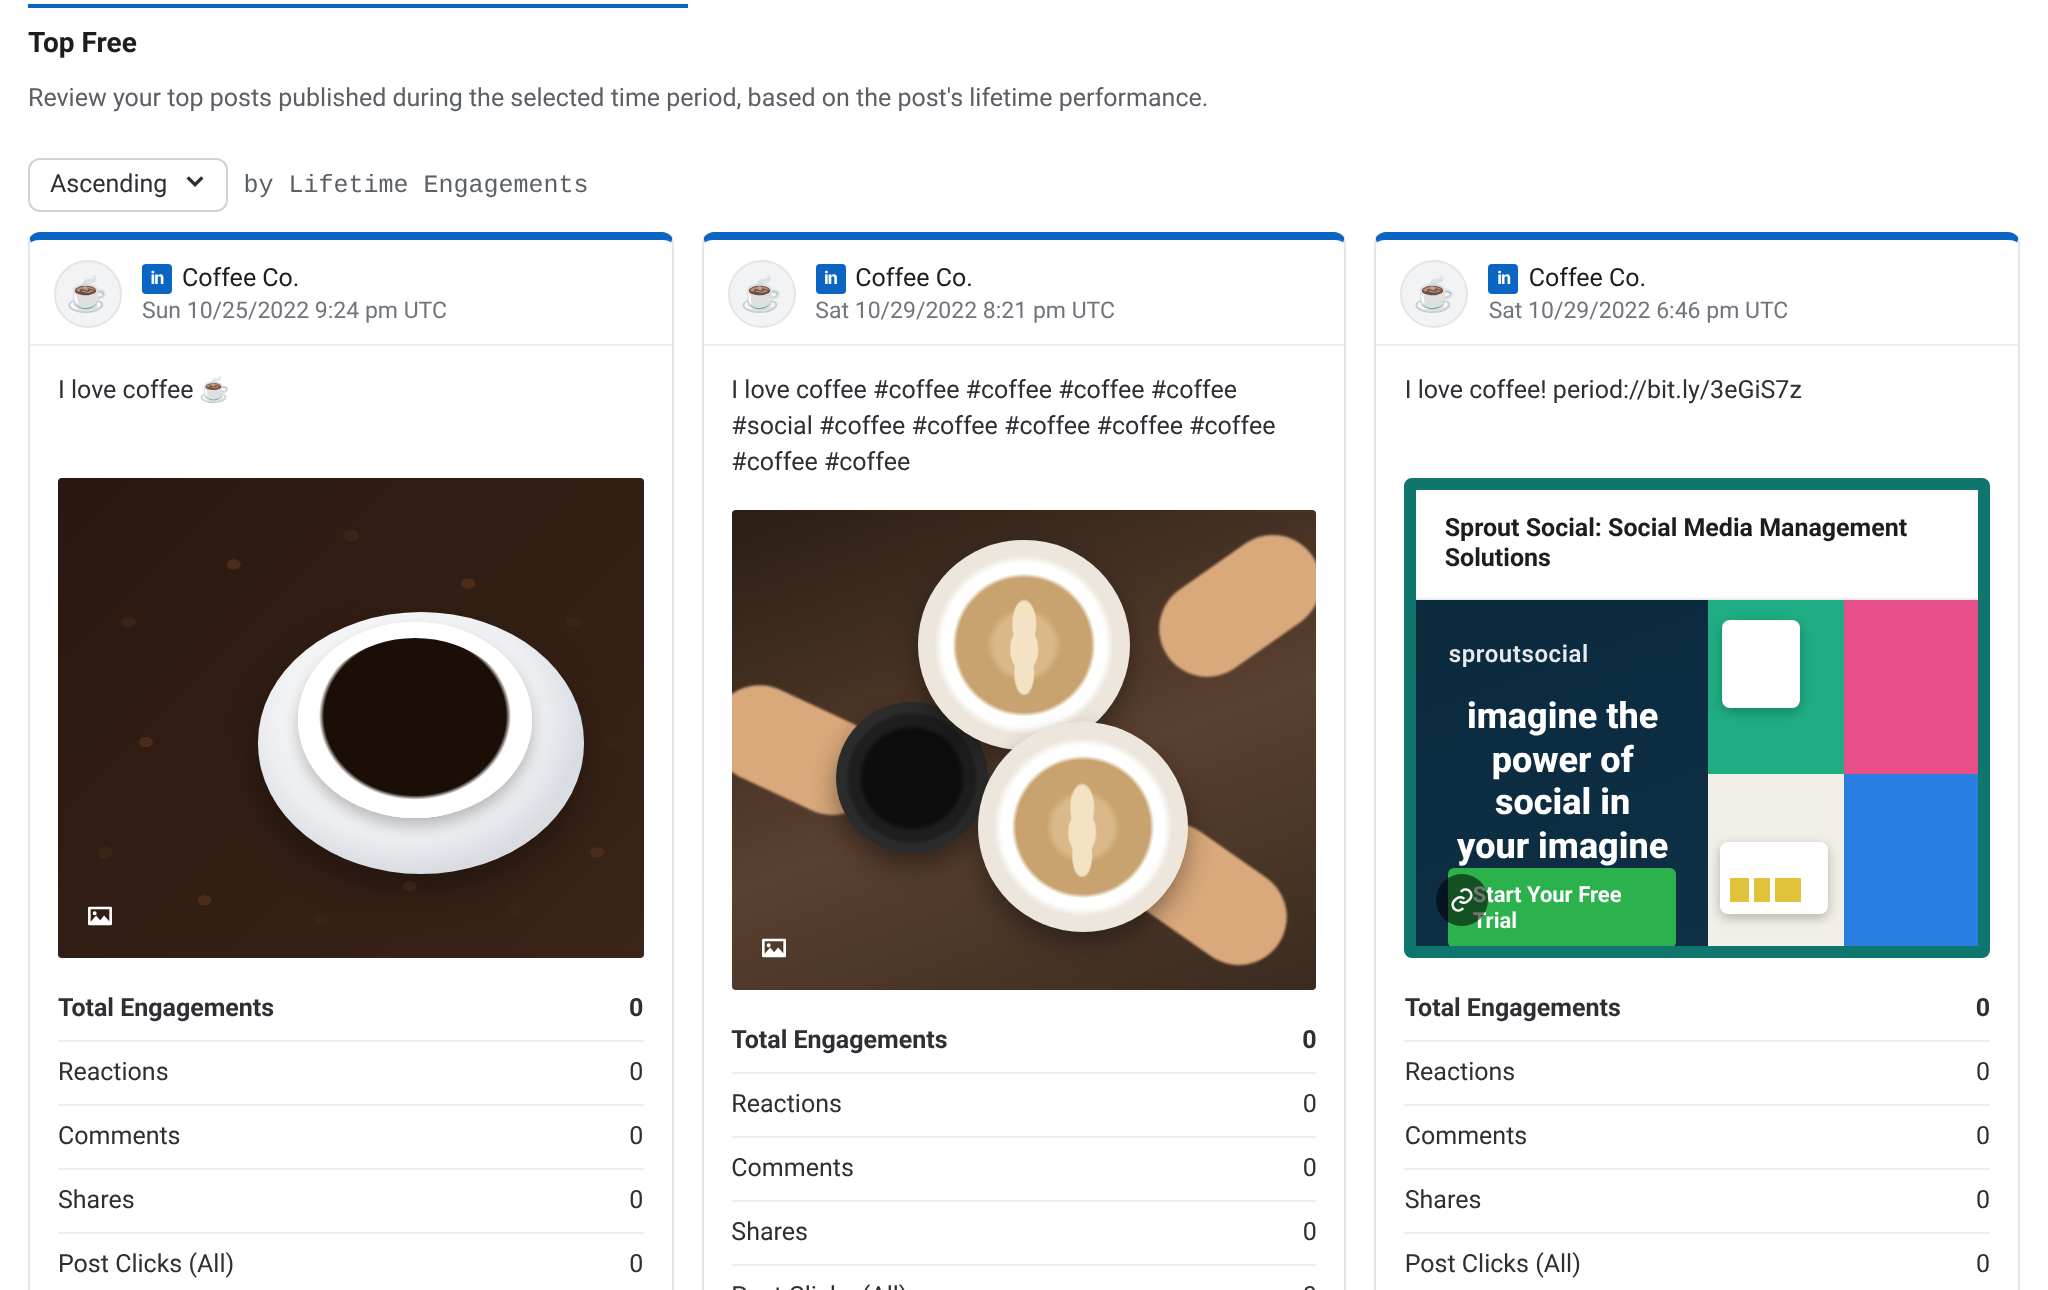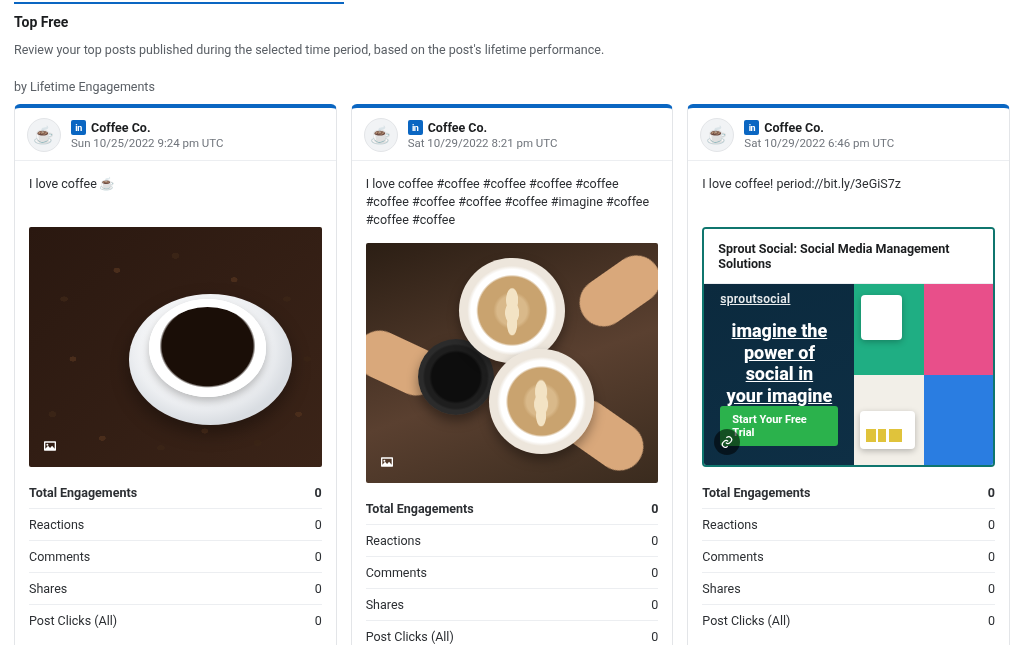--- a/index.html
+++ b/index.html
@@ -53,20 +53,21 @@
     padding: 5px 10px;
     font-size: 12.5px;
     color: #2c2f33;
     background: #fff;
     cursor: pointer;
   }
   .dropdown svg { width: 11px; height: 11px; }
   .sort-by {
     font-size: 12.5px;
     color: #5b6066;
+    font-family: Liberation Mono, monospace;
   }
 
   .cards {
     display: flex;
     gap: 14px;
   }
   .card {
     flex: 1 1 0;
     border: 1px solid #e3e5e8;
     border-top: 4px solid #0a66c2;
@@ -103,21 +104,21 @@
     background: #0a66c2;
     color: #fff;
     font-size: 9px;
     font-weight: 700;
     display: inline-flex;
     align-items: center;
     justify-content: center;
     border-radius: 2px;
     letter-spacing: -0.5px;
   }
-  .author-name { font-weight: 700; }
+  .author-name { font-weight: 400; }
   .timestamp {
     font-size: 11.5px;
     color: #70757c;
     margin-top: 1px;
   }
   .post-text {
     padding: 14px 14px 8px 14px;
     font-size: 12.5px;
     color: #2c2f33;
     line-height: 1.45;
@@ -216,21 +217,21 @@
     border-radius: 40px;
     filter: blur(0.5px);
   }
   .media-lattes .hand.h1 { left: -4%; top: 40%; transform: rotate(25deg); }
   .media-lattes .hand.h2 { right: -2%; top: 10%; transform: rotate(-35deg); }
   .media-lattes .hand.h3 { right: 4%; bottom: 10%; transform: rotate(35deg); }
 
   
   .link-card {
     margin: 6px 14px 0 14px;
-    border: 2px solid #0f766e;
+    border: 6px solid #0f766e;
     border-radius: 4px;
     overflow: hidden;
     position: relative;
     height: 240px;
     display: flex;
     flex-direction: column;
   }
   .link-title-bar {
     padding: 12px 14px;
     font-size: 12.5px;
@@ -241,23 +242,22 @@
   .link-hero {
     flex: 1;
     position: relative;
     display: flex;
     overflow: hidden;
   }
   .link-hero-left {
     flex: 0 0 52%;
     background: linear-gradient(160deg, #0b2a3e, #0e2f45);
     color: #fff;
-    padding: 8px 16px;
+    padding: 20px 16px;
     position: relative;
-    text-decoration: underline;
   }
   .link-brand {
     font-size: 12px; font-weight: 600; opacity: 0.9; letter-spacing: 0.3px;
   }
   .link-head {
     margin-top: 14px;
     font-size: 18px;
     font-weight: 800;
     line-height: 1.2;
     text-align: center;
@@ -332,20 +332,28 @@
 </head>
 <body>
 
 <div class="container">
   <div class="header">
     <div class="section-title">Top Free</div>
     <div class="section-sub">Review your top posts published during the selected time period, based on the post's lifetime performance.</div>
   </div>
 
   <div class="filter-row">
+    <div class="dropdown">
+      <span>Ascending</span>
+      <span>
+        <svg viewBox="0 0 12 12" fill="none" stroke="currentColor" stroke-width="1.8">
+            <path d="M2 4l4 4 4-4"></path>
+          </svg>
+      </span>
+    </div>
     <div class="sort-by">
       <span>by</span>
       <span>Lifetime Engagements</span>
     </div>
   </div>
 
   <div class="cards">
 
     <div class="card">
       <div class="card-head">
@@ -404,21 +412,21 @@
       <div class="card-head">
         <div class="avatar">☕</div>
         <div class="author-wrap">
           <div class="author-line">
             <span class="li-badge">in</span>
             <span class="author-name">Coffee Co.</span>
           </div>
           <div class="timestamp">Sat 10/29/2022 8:21 pm UTC</div>
         </div>
       </div>
-      <div class="post-text">I love coffee #coffee #coffee #coffee #coffee #coffee #coffee #coffee #coffee #imagine #coffee #coffee #coffee</div>
+      <div class="post-text">I love coffee #coffee #coffee #coffee #coffee #social #coffee #coffee #coffee #coffee #coffee #coffee #coffee</div>
       <div class="media media-lattes">
         <div class="hand h1"></div>
           <div class="hand h2"></div>
           <div class="hand h3"></div>
         <div class="iced"></div>
         <div class="latte a"></div>
         <div class="latte b"></div>
         <span class="overlay-icon">
           <svg width="16" height="16" viewBox="0 0 24 24" fill="currentColor">
               <path d="M4 5h16a1 1 0 0 1 1 1v12a1 1 0 0 1-1 1H4a1 1 0 0 1-1-1V6a1 1 0 0 1 1-1zm1 2v9.3l4.1-4.6 3 3.4 3-3.4L19 16V7H5zm3 1.5A1.5 1.5 0 1 1 6.5 10 1.5 1.5 0 0 1 8 8.5z"></path>

